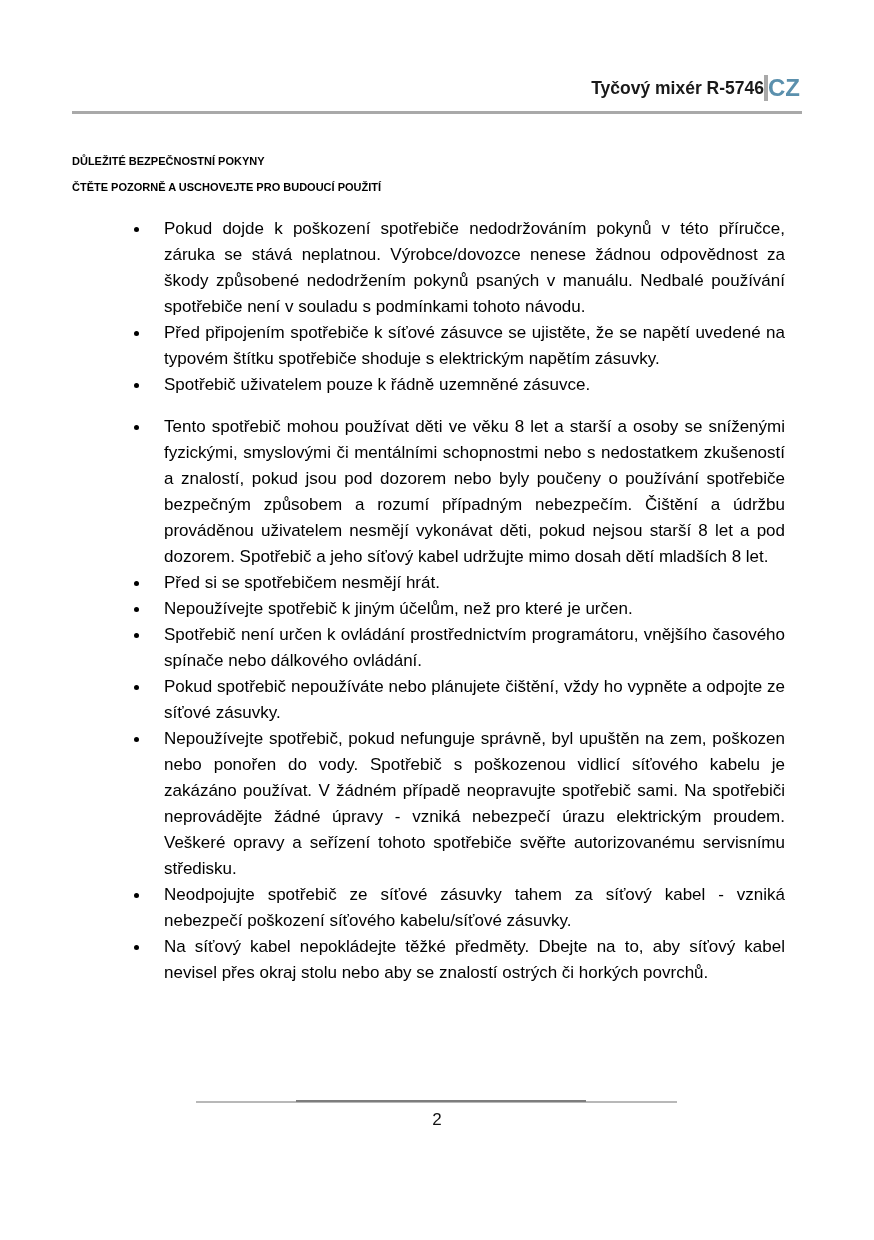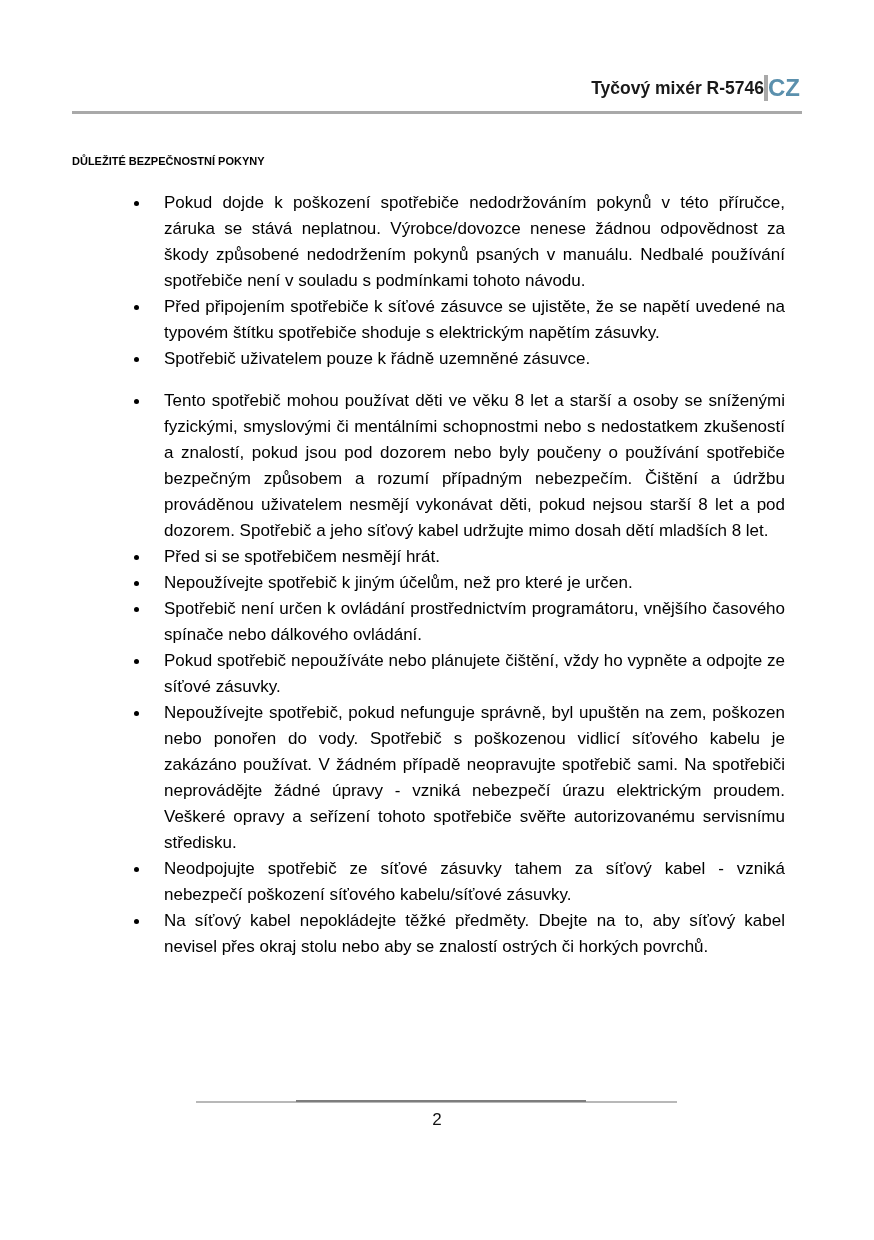--- a/index.html
+++ b/index.html
@@ -124,20 +124,21 @@
   <header class="header">
     <div class="header-row">
       <span class="header-title">Tyčový mixér R-5746</span>
       <span class="header-sep"></span>
       <span class="header-lang">CZ</span>
     </div>
   </header>
 
   <main class="body-content">
     <h1 class="doc-heading">DŮLEŽITÉ BEZPEČNOSTNÍ POKYNY</h1>
+    <h1 class="doc-heading">ČTĚTE POZORNĚ A USCHOVEJTE PRO BUDOUCÍ POUŽITÍ</h1>
 
     <ul class="bullet-list">
         <li>Pokud dojde k poškození spotřebiče nedodržováním pokynů v této příručce, záruka se stává neplatnou. Výrobce/dovozce nenese žádnou odpovědnost za škody způsobené nedodržením pokynů psaných v manuálu. Nedbalé používání spotřebiče není v souladu s podmínkami tohoto návodu.</li>
         <li>Před připojením spotřebiče k síťové zásuvce se ujistěte, že se napětí uvedené na typovém štítku spotřebiče shoduje s elektrickým napětím zásuvky.</li>
         <li>Spotřebič uživatelem pouze k řádně uzemněné zásuvce.</li>
       </ul>
 
 
     <ul class="bullet-list">
         <li>Tento spotřebič mohou používat děti ve věku 8 let a starší a osoby se sníženými fyzickými, smyslovými či mentálními schopnostmi nebo s nedostatkem zkušeností a znalostí, pokud jsou pod dozorem nebo byly poučeny o používání spotřebiče bezpečným způsobem a rozumí případným nebezpečím. Čištění a údržbu prováděnou uživatelem nesmějí vykonávat děti, pokud nejsou starší 8 let a pod dozorem. Spotřebič a jeho síťový kabel udržujte mimo dosah dětí mladších 8 let.</li>

